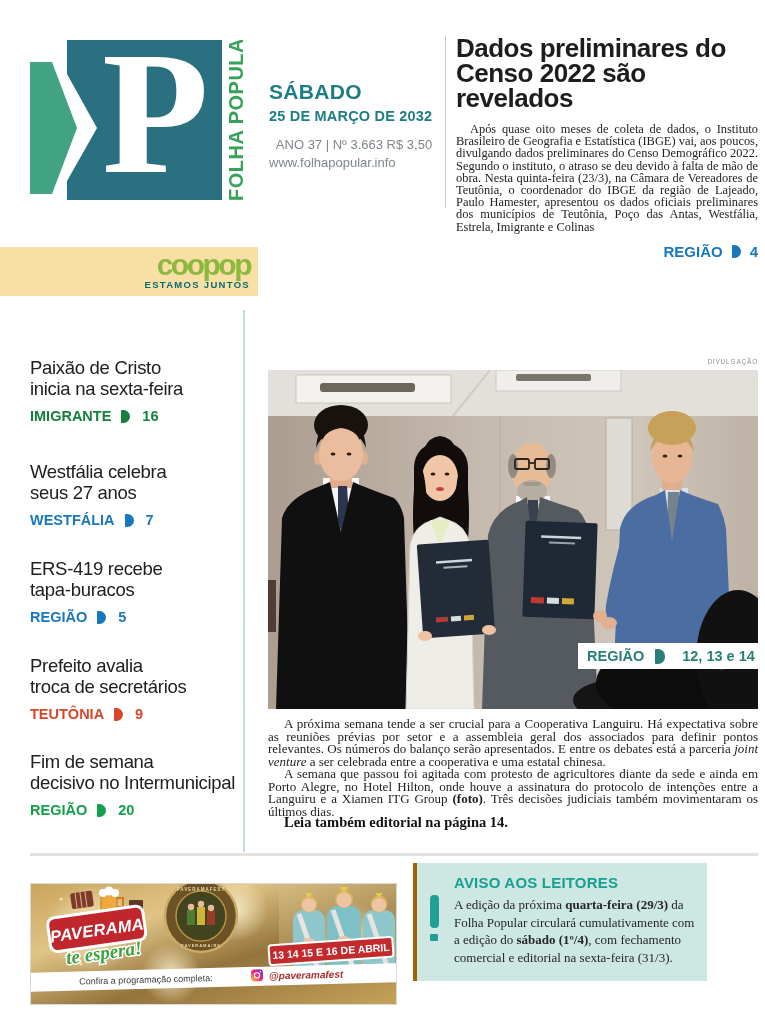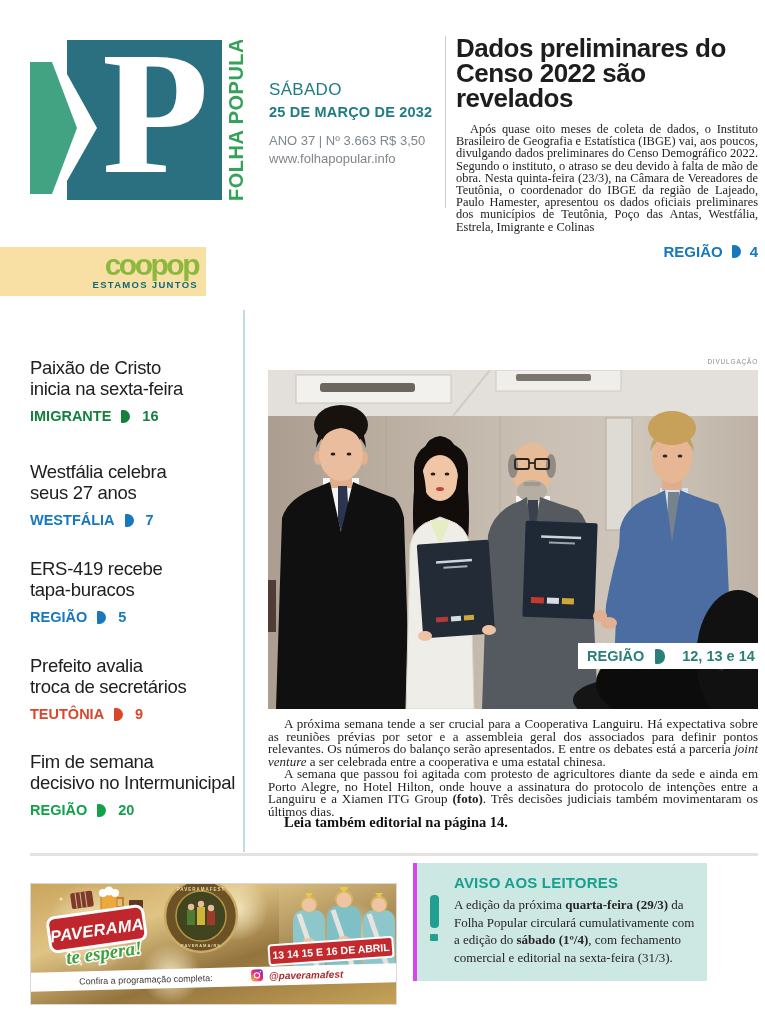--- a/index.html
+++ b/index.html
@@ -4,37 +4,37 @@
 <style>
   html,body{margin:0;padding:0;}
   body{background:#888;}
   .page{position:relative;width:765px;height:1024px;background:#ffffff;margin:0 auto;overflow:hidden;
         font-family:"Liberation Sans",sans-serif;}
   .abs{position:absolute;}
 
   
   .logo-svg{left:30px;top:40px;}
   .dateblock{left:269px;top:80px;width:170px;}
-  .day{font-size:17px;font-weight:400;letter-spacing:.3px;}
+  .day{font-size:21px;font-weight:700;letter-spacing:.3px;}
   .date{font-size:14.5px;font-weight:800;margin-top:4px;letter-spacing:.2px;}
-  .edition{font-size:13px;color:#7f868c;margin-top:13px;}
+  .edition{font-size:13px;color:#7f868c;margin-top:13px;text-align:center;}
   .website{font-size:13px;color:#7f868c;margin-top:3px;}
   .vline-top{left:445px;top:36px;width:1px;height:172px;background:#c6cdd1;}
 
   
   .topstory{left:456px;top:36px;width:302px;}
   .topstory h1{margin:0;font-size:26px;line-height:25px;font-weight:700;letter-spacing:-.5px;color:#1d1d1d;}
   .topstory .body{margin-top:12px;font-family:"Liberation Serif",serif;font-size:12.4px;line-height:12.2px;
                   text-align:justify;text-indent:14px;color:#222;}
   .catrow{display:flex;align-items:center;font-weight:700;}
   .topstory .catrow{margin-top:10px;justify-content:flex-end;font-size:15px;gap:9px;}
   .tagglyph{display:inline-block;width:9px;height:13px;background:currentColor;border-radius:1px 7px 7px 1px;flex:none;}
 
   
-  .coopop{left:0;top:247px;width:206px;height:49px;background:#f8dfa3;text-align:right;padding:4px 8px 0 16px;box-sizing:border-box;}
+  .coopop{left:0;top:247px;width:258px;height:49px;background:#f8dfa3;text-align:right;padding:4px 8px 0 16px;box-sizing:border-box;}
   .coopop .brand{font-size:30px;line-height:27px;font-weight:800;letter-spacing:-2.5px;color:#8cb83e;}
   .coopop .tagline{font-size:9.5px;font-weight:700;letter-spacing:1.3px;color:#0b6a74;margin-top:1px;}
 
   
   .sb-item{left:30px;width:218px;}
   .sb-title{font-size:18.5px;line-height:20.5px;letter-spacing:-.3px;color:#202020;white-space:nowrap;}
   .sb-item .catrow{margin-top:9px;font-size:14.5px;gap:10px;}
   .sb-page{margin-left:2px;}
   .vline-teal{left:243px;top:310px;width:2px;height:542px;background:#bfdde0;}
 
@@ -49,21 +49,21 @@
   .badge .tagglyph{width:10px;height:15px;}
   .badge .pages{margin-left:6px;white-space:nowrap;}
   .bodytext{left:268px;top:718px;width:490px;font-family:"Liberation Serif",serif;font-size:13px;
             line-height:12.5px;text-align:justify;color:#1c1c1c;}
   .bodytext p{margin:0;text-indent:16px;}
   .note{left:284px;top:814px;font-family:"Liberation Serif",serif;font-size:14.5px;font-weight:700;color:#111;}
 
   .hrule{left:30px;top:853px;width:728px;height:3px;background:#e4e2df;}
 
   
-  .notice{left:413px;top:863px;width:294px;height:118px;background:#cde7e2;border-left:4px solid #d946ef;box-sizing:border-box;}
+  .notice{left:413px;top:863px;width:294px;height:118px;background:#cde7e2;border-left:4px solid #a16207;box-sizing:border-box;}
   .bang{position:absolute;left:13px;top:32px;width:10px;}
   .bang-bar{width:9px;height:33px;background:#21a092;border-radius:4px;}
   .bang-dot{width:8px;height:7px;background:#21a092;border-radius:1px;margin-top:6px;}
   .notice-title{position:absolute;left:37px;top:11px;font-size:15px;font-weight:700;letter-spacing:.2px;color:#17a091;}
   .notice-body{position:absolute;left:37px;top:33px;width:246px;font-family:"Liberation Serif",serif;
                font-size:13px;line-height:1.36;color:#262626;}
 
   
   .ad{left:30px;top:883px;width:367px;height:122px;border:1px solid #d8d8d8;box-sizing:border-box;}
 </style>

